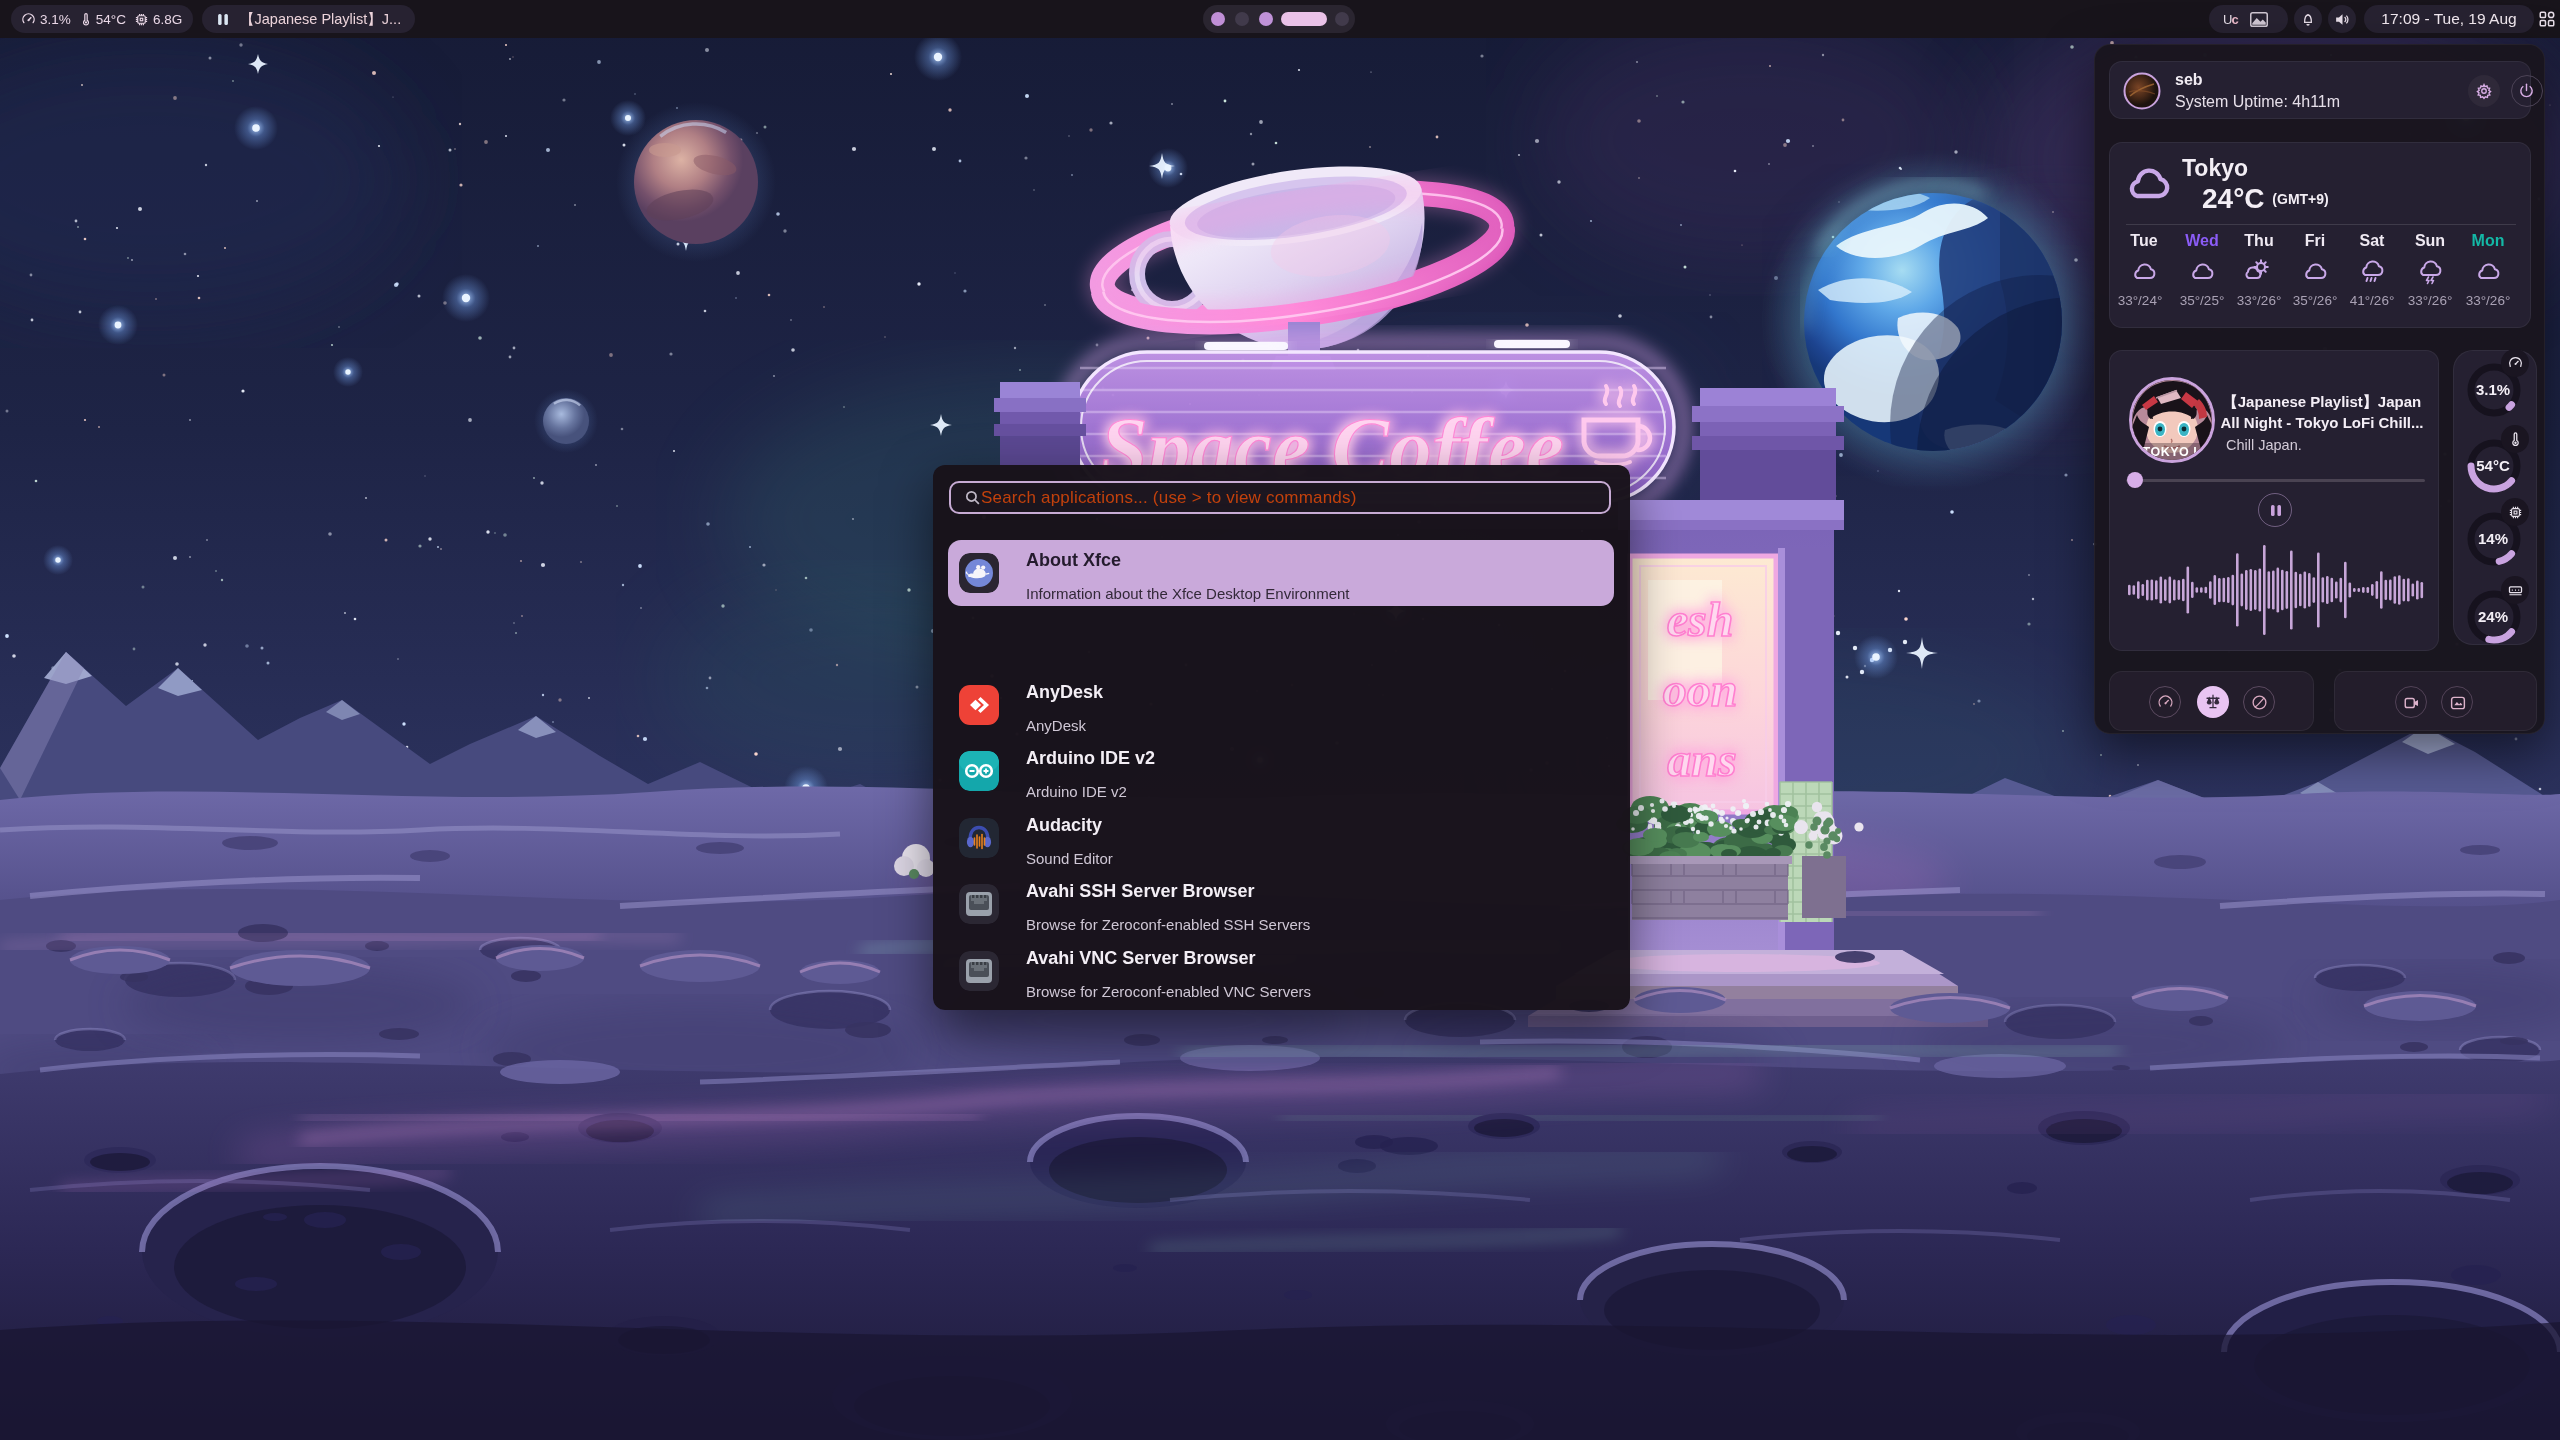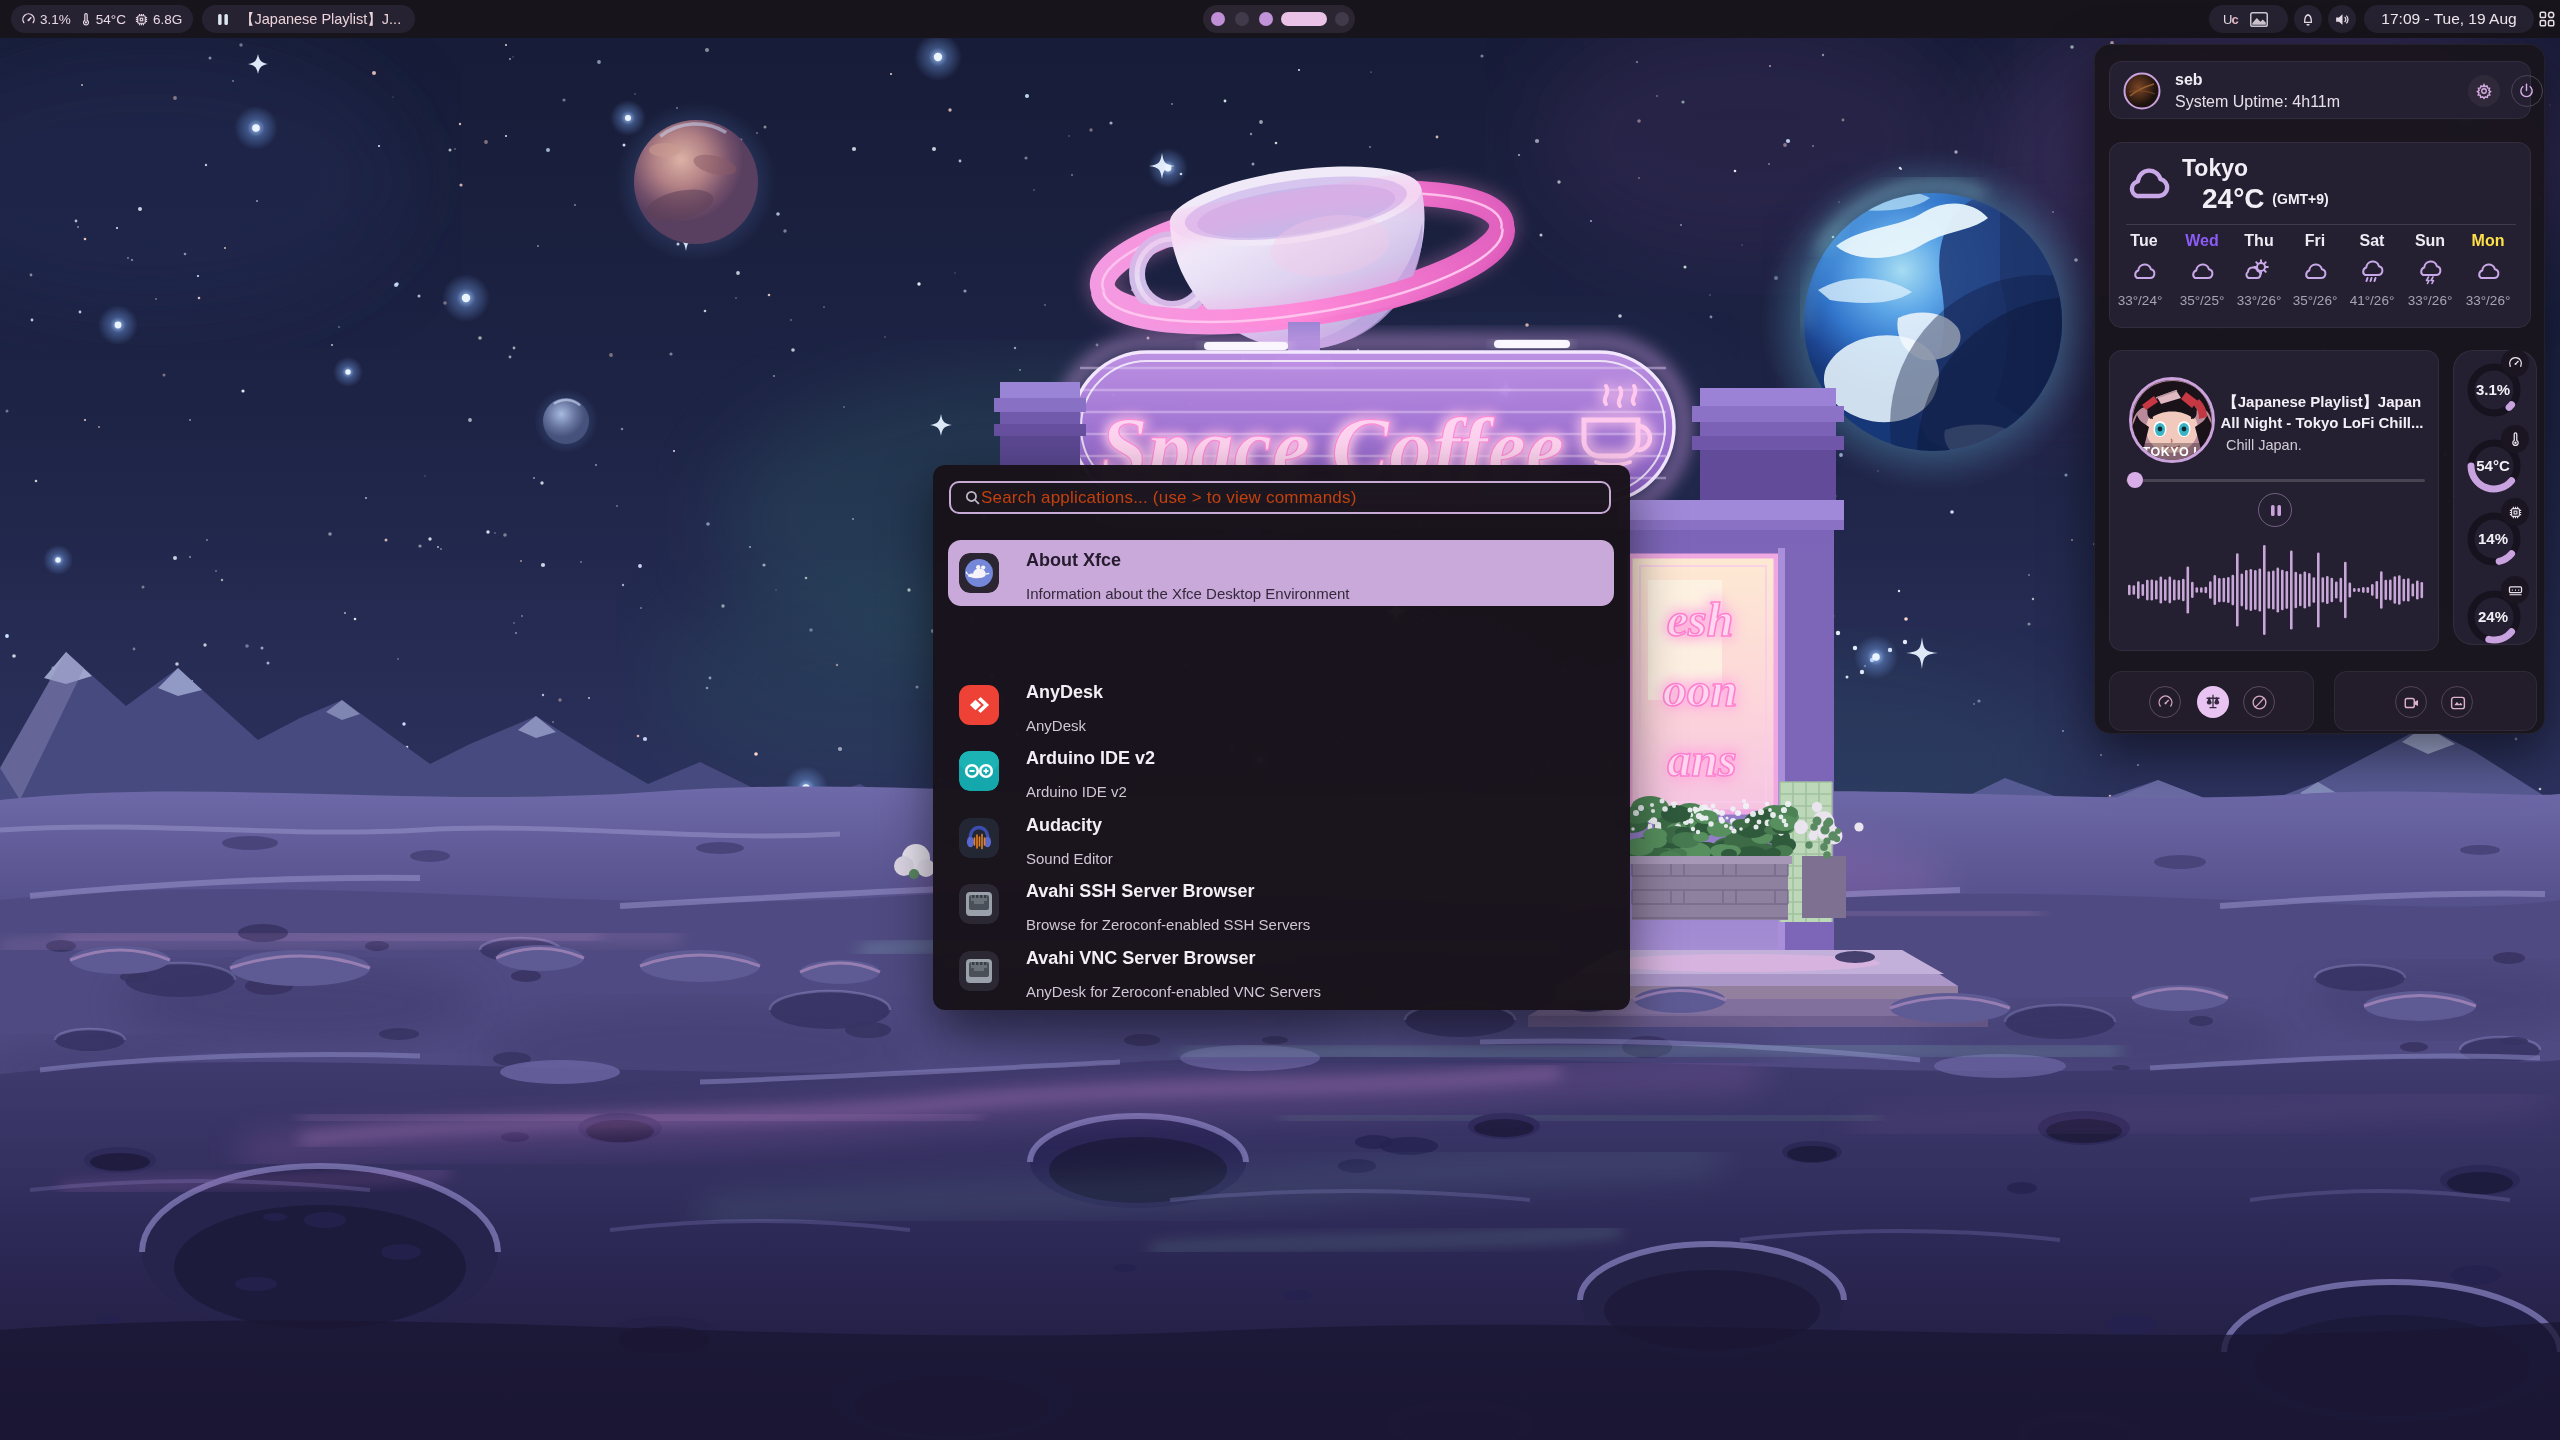--- a/index.html
+++ b/index.html
@@ -1310,21 +1310,21 @@
         <rect width="40" height="40" rx="10" fill="#2b2733"></rect>
         <rect x="7" y="8" width="26" height="24" rx="4" fill="#9aa1ab"></rect>
         <rect x="10" y="11" width="20" height="15" rx="2" fill="#4a4f58"></rect>
         <path d="M12 11 h16 v6 h-3 v3 h-10 v-3 h-3 Z" fill="#6a7078"></path>
         <rect x="13" y="11" width="2.4" height="3" fill="#393d44"></rect>
         <rect x="17" y="11" width="2.4" height="3" fill="#393d44"></rect>
         <rect x="21" y="11" width="2.4" height="3" fill="#393d44"></rect>
         <rect x="25" y="11" width="2.4" height="3" fill="#393d44"></rect>
       </svg>
     <div class="tt">Avahi VNC Server Browser</div>
-      <div class="st">AnyDesk for Zeroconf-enabled VNC Servers</div>
+      <div class="st">Browse for Zeroconf-enabled VNC Servers</div>
   </div>
 </div>
 
 <div id="sidebar">
 
   <div class="card" style="left:14px; top:16px; width:422px; height:58px;">
     <svg style="position:absolute; left:13px; top:10px;" width="38" height="38" viewBox="0 0 38 38">
       <defs>
           <radialGradient id="avg" cx="40%" cy="40%">
             <stop offset="0%" stop-color="#7a4526"></stop>
@@ -1404,21 +1404,21 @@
       </svg>
     <div style="position:absolute; left:234px; top:150px; width:56px; text-align:center; font-size:13.5px; color:#a9a1b4;">41°/26°</div>
     <div style="position:absolute; left:292px; top:89px; width:56px; text-align:center; font-size:16px; font-weight:bold; color:#efe9f2;">Sun</div>
     <svg style="position:absolute; left:306px; top:115px;" width="28" height="27" viewBox="0 0 28 27">
         <g fill="none" stroke="#c9a8e8" stroke-width="2" stroke-linejoin="round" stroke-linecap="round">
           <path d="M7 17 H20 a4.4 4.4 0 0 0 0.9 -8.7 a6.4 6.4 0 0 0 -12.6 1.2 A4.2 4.2 0 0 0 7 17 Z"></path>
           <path d="M12.5 19 L10.5 22.5 H13 L11.5 25.5 M17 19 L15 22.5 H17.5 L16 25.5" stroke-width="1.6"></path>
         </g>
       </svg>
     <div style="position:absolute; left:292px; top:150px; width:56px; text-align:center; font-size:13.5px; color:#a9a1b4;">33°/26°</div>
-    <div style="position:absolute; left:350px; top:89px; width:56px; text-align:center; font-size:16px; font-weight:bold; color:#fde047;">Mon</div>
+    <div style="position:absolute; left:350px; top:89px; width:56px; text-align:center; font-size:16px; font-weight:bold; color:#14b8a6;">Mon</div>
     <svg style="position:absolute; left:364px; top:115px;" width="28" height="27" viewBox="0 0 28 27">
         <g fill="none" stroke="#c9a8e8" stroke-width="2" stroke-linejoin="round" stroke-linecap="round">
           <g transform="translate(0,3)">
             <path d="M7 17 H20 a4.4 4.4 0 0 0 0.9 -8.7 a6.4 6.4 0 0 0 -12.6 1.2 A4.2 4.2 0 0 0 7 17 Z"></path>
           </g>
         </g>
       </svg>
     <div style="position:absolute; left:350px; top:150px; width:56px; text-align:center; font-size:13.5px; color:#a9a1b4;">33°/26°</div>
   </div>
 

